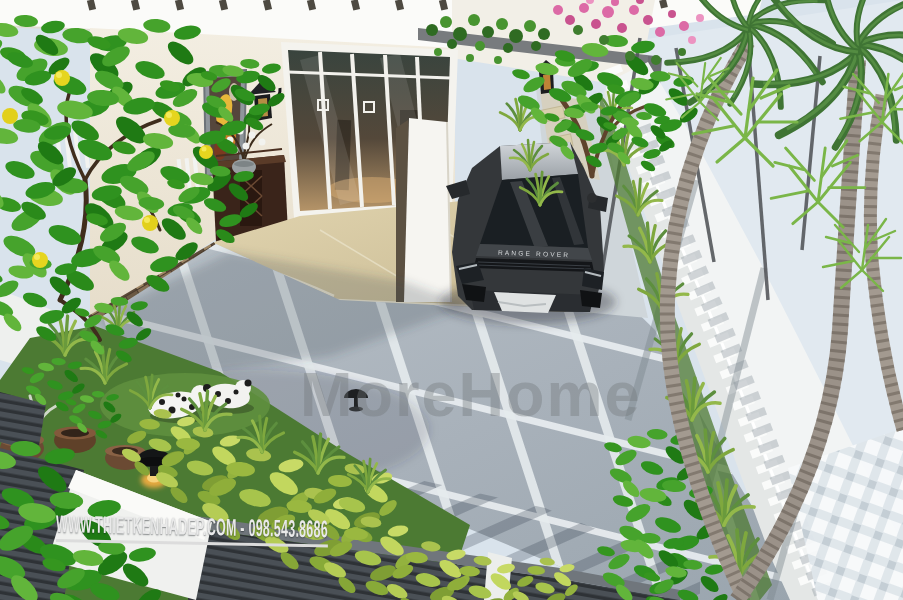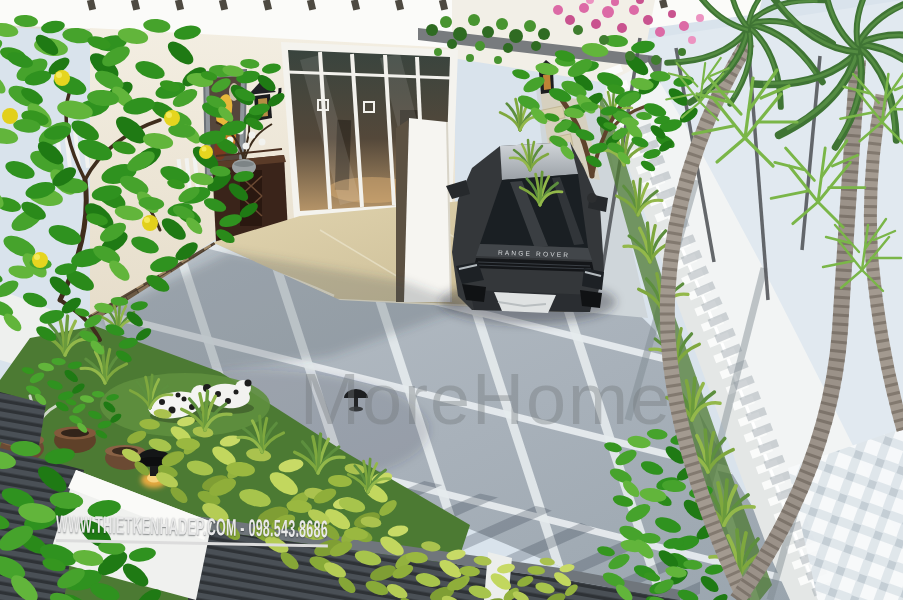--- a/index.html
+++ b/index.html
@@ -1,19 +1,19 @@
 <!DOCTYPE html>
 <html><head>
 <meta charset="utf-8">
 <style>
   html,body{margin:0;padding:0;background:#30343a;}
   #stage{position:relative;width:903px;height:600px;overflow:hidden;
          font-family:"Liberation Sans",sans-serif;background:#d9e3ec;}
   #stage svg{position:absolute;left:0;top:0;display:block;}
-  .watermark{position:absolute;left:300px;top:358px;font-size:72px;font-weight:400;
+  .watermark{position:absolute;left:300px;top:358px;font-size:63px;font-weight:700;
              letter-spacing:2px;color:rgba(112,117,120,.38);white-space:nowrap;user-select:none;}
   .footer{position:absolute;left:56px;top:510px;font-size:24px;font-weight:700;
           letter-spacing:.5px;color:#e9e9e9;border-bottom:3px solid #dcdcdc;padding-bottom:1px;
           transform:scaleX(.52) rotate(.6deg);transform-origin:0 50%;white-space:nowrap;
           text-shadow:0 1px 2px rgba(20,25,30,.5);}
 </style>
 </head>
 <body>
 
 <div id="stage">

